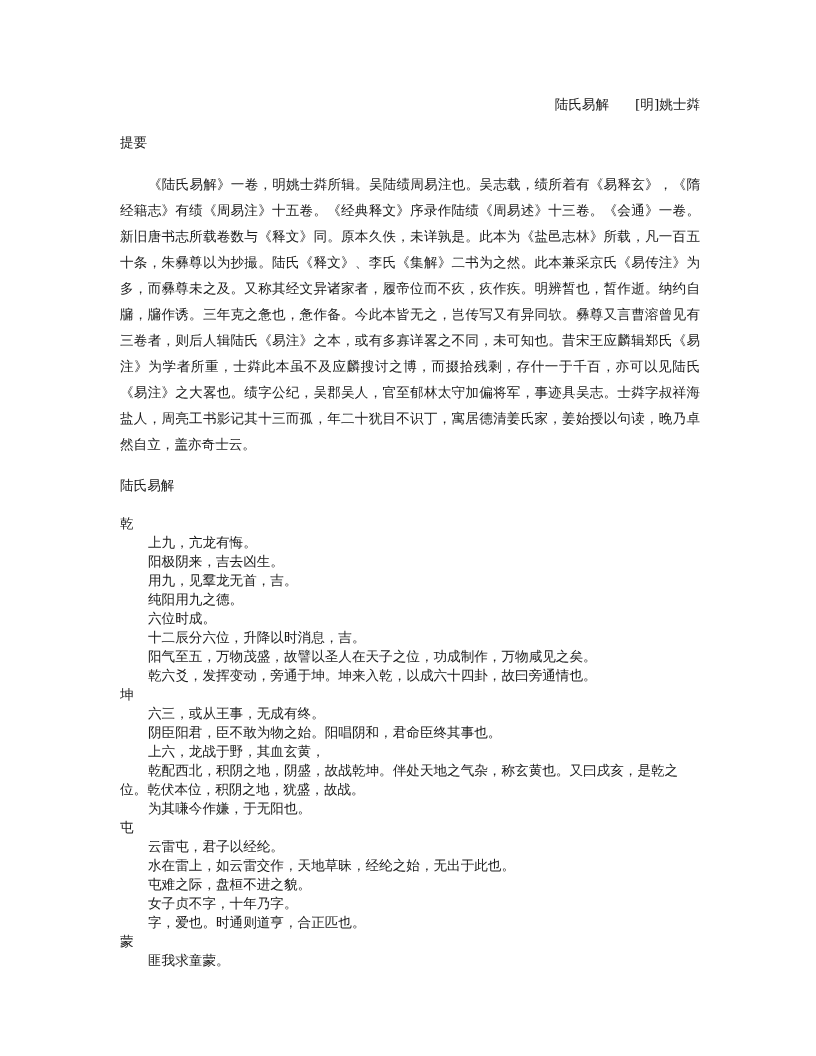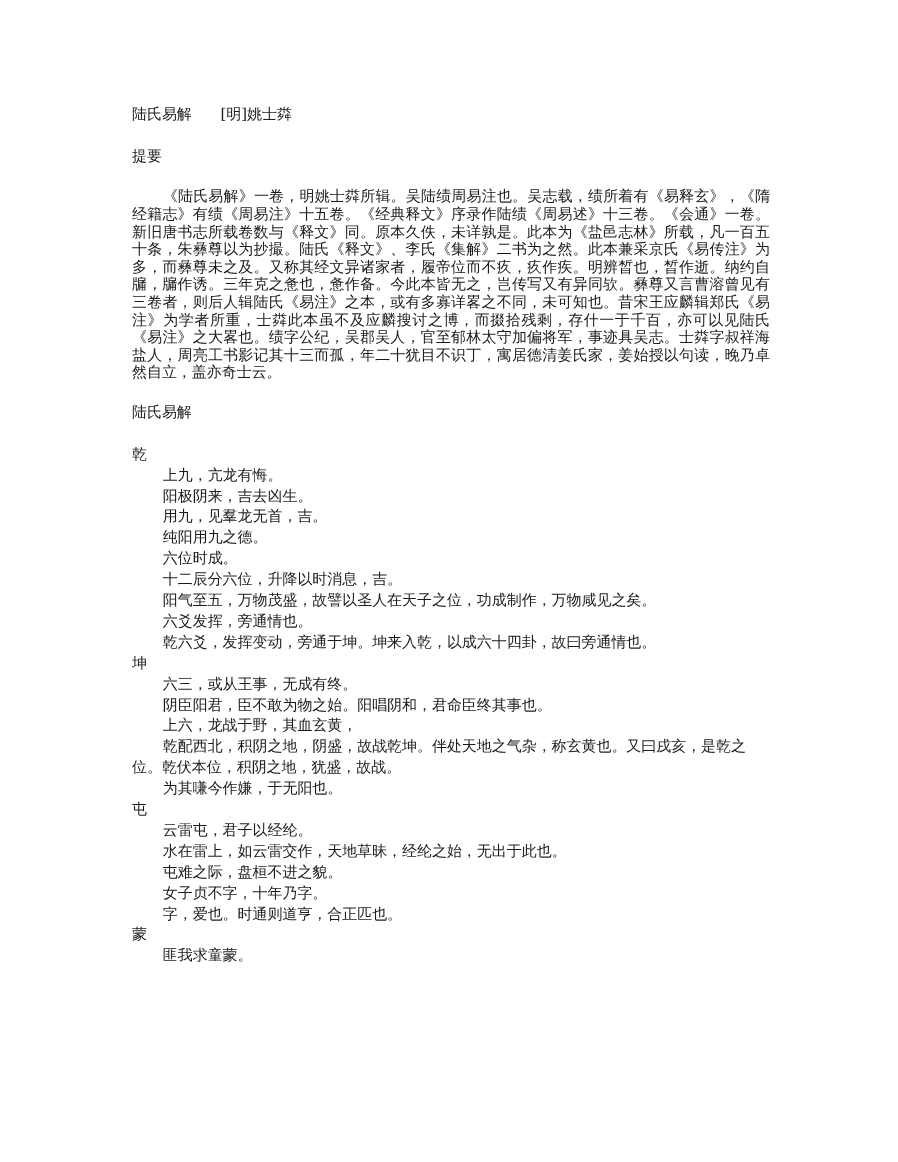--- a/index.html
+++ b/index.html
@@ -2,24 +2,24 @@
 <html><head>
 <meta charset="utf-8">
 <style>
   html, body { margin: 0; padding: 0; background: #ffffff; }
   body {
     width: 816px; height: 1056px; position: relative; overflow: hidden;
     font-family: "DejaVu Serif", "Liberation Serif", serif;
     color: #1a1a1a;
   }
   .page { position: absolute; left: 120px; top: 95px; width: 580px; font-size: 13.6px; line-height: 19px; }
-  .title-line { height: 19px; white-space: nowrap; }
+  .title-line { height: 19px; white-space: nowrap; text-align: right; }
   .title-line .author { margin-left: 26px; }
   .gap { height: 19px; }
-  .para { text-indent: 28px; text-align: justify; word-break: break-all; line-height: 16px; }
+  .para { text-indent: 28px; text-align: justify; word-break: break-all; line-height: 26px; }
   .section-title { height: 19px; }
   .hexagram { height: 19px; }
   .entry { padding-left: 28px; min-height: 19px; }
   .entry.wrap { padding-left: 0; text-indent: 28px; word-break: break-all; }
 </style>
 </head>
 <body>
 
 <div class="page">
   <div class="title-line">
@@ -35,21 +35,20 @@
 
   <div>
     <div class="hexagram">乾</div>
     <div class="entry">上九，亢龙有悔。</div>
     <div class="entry">阳极阴来，吉去凶生。</div>
     <div class="entry">用九，见羣龙无首，吉。</div>
     <div class="entry">纯阳用九之德。</div>
     <div class="entry">六位时成。</div>
     <div class="entry">十二辰分六位，升降以时消息，吉。</div>
     <div class="entry">阳气至五，万物茂盛，故譬以圣人在天子之位，功成制作，万物咸见之矣。</div>
-    <div class="entry">六爻发挥，旁通情也。</div>
     <div class="entry">乾六爻，发挥变动，旁通于坤。坤来入乾，以成六十四卦，故曰旁通情也。</div>
   </div>
 
   <div>
     <div class="hexagram">坤</div>
     <div class="entry">六三，或从王事，无成有终。</div>
     <div class="entry">阴臣阳君，臣不敢为物之始。阳唱阴和，君命臣终其事也。</div>
     <div class="entry">上六，龙战于野，其血玄黄，</div>
     <div class="entry wrap">乾配西北，积阴之地，阴盛，故战乾坤。伴处天地之气杂，称玄黄也。又曰戌亥，是乾之位。乾伏本位，积阴之地，犹盛，故战。</div>
     <div class="entry">为其嗛今作嫌，于无阳也。</div>

